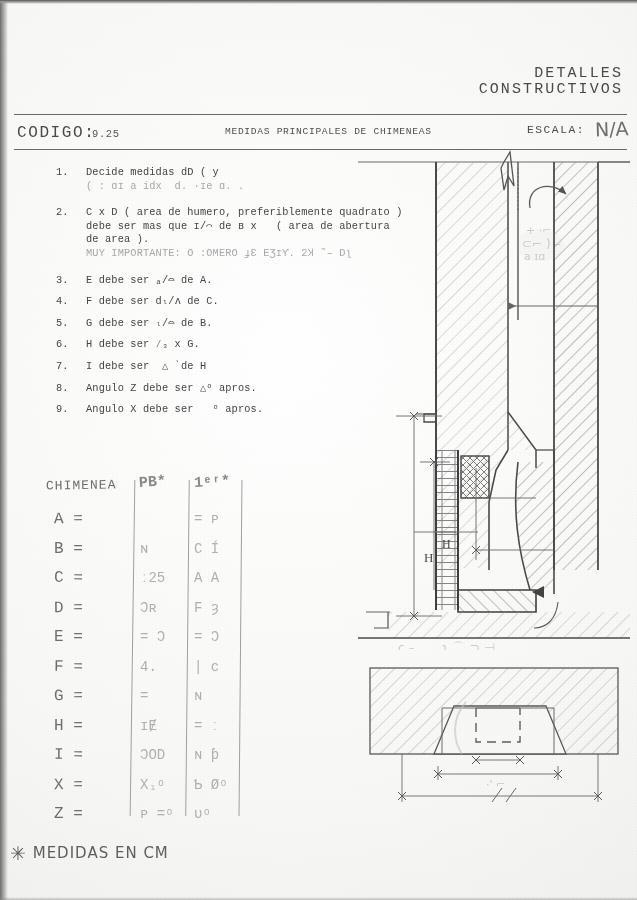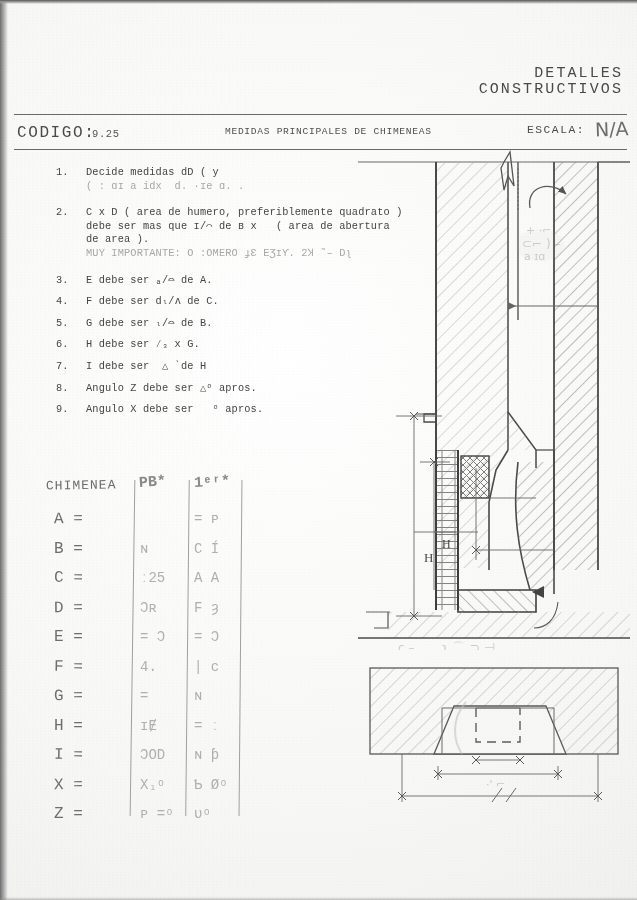--- a/index.html
+++ b/index.html
@@ -334,20 +334,24 @@
         <div class="ht-val ht-v2" style="top: 271px;">ɴ ƥ</div>
         <div class="ht-row-label" style="top: 299.5px; transform: rotate(-0.8deg);">X =</div>
         <div class="ht-val ht-v1" style="top: 300.5px;">X₁ᵒ</div>
         <div class="ht-val ht-v2" style="top: 300.5px;">Ƅ Øᵒ</div>
         <div class="ht-row-label" style="top: 329px; transform: rotate(0deg);">Z =</div>
         <div class="ht-val ht-v1" style="top: 330px;">ᴘ =ᵒ</div>
         <div class="ht-val ht-v2" style="top: 330px; text-align: right;">ʋᵒ</div>
       </div>
   </div>
 
+  <div id="footnote">
+    <span class="star">✳</span>
+    <span>MEDIDAS EN CM</span>
+  </div>
 
   <div id="drawing-area">
 
     <svg width="272" height="500" viewBox="0 0 272 500">
       <defs>
         <pattern id="hatch" width="9" height="9" patternTransform="rotate(45)" patternUnits="userSpaceOnUse">
           <line x1="0" y1="0" x2="0" y2="9" stroke="#7a7a7a" stroke-width="1.1"></line>
         </pattern>
         <pattern id="hatchFaint" width="10" height="10" patternTransform="rotate(45)" patternUnits="userSpaceOnUse">
           <line x1="0" y1="0" x2="0" y2="10" stroke="#aaaaaa" stroke-width="1"></line>

